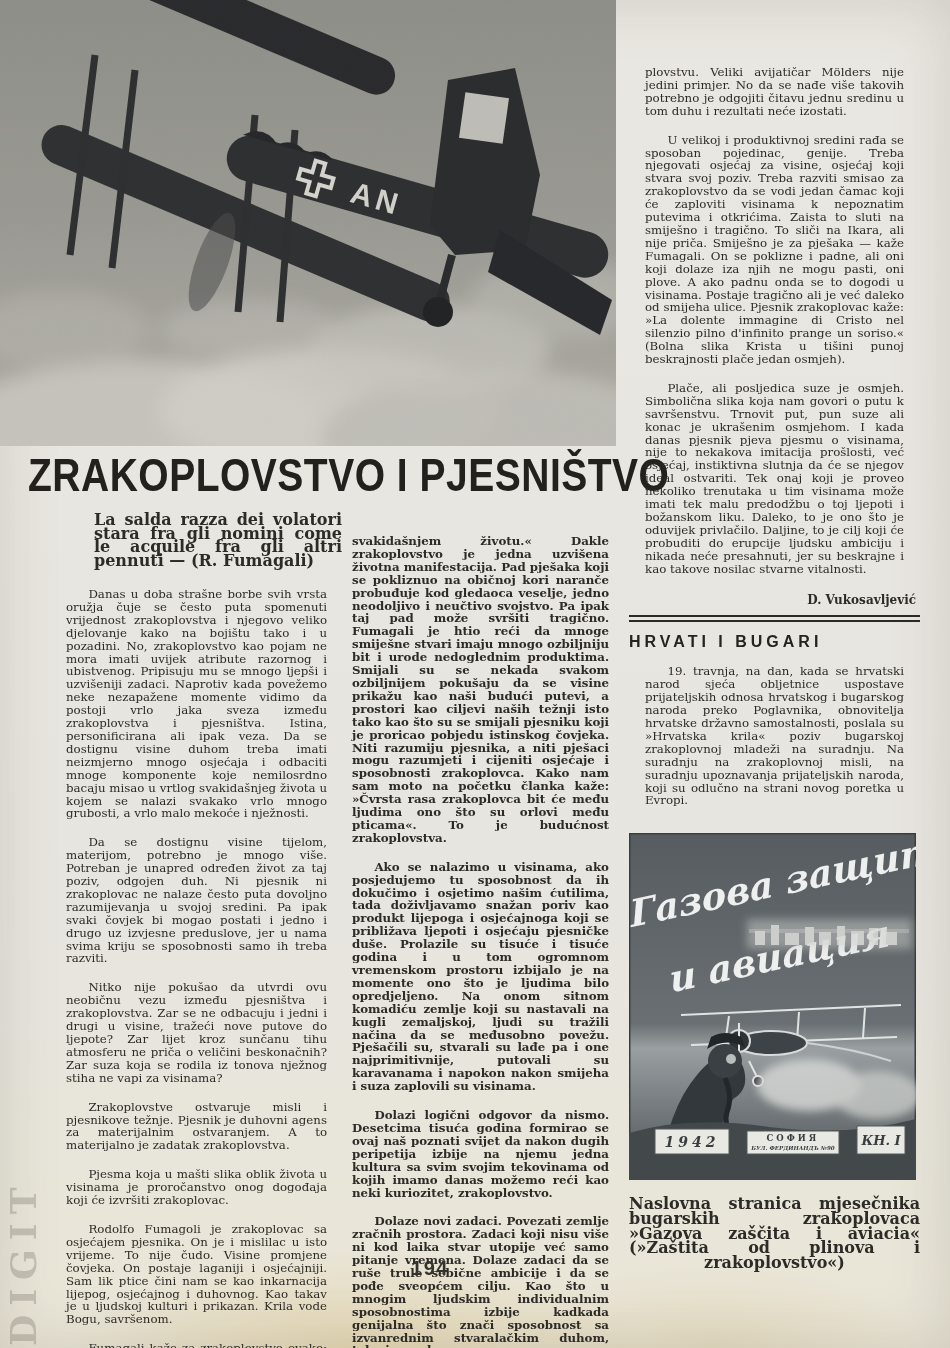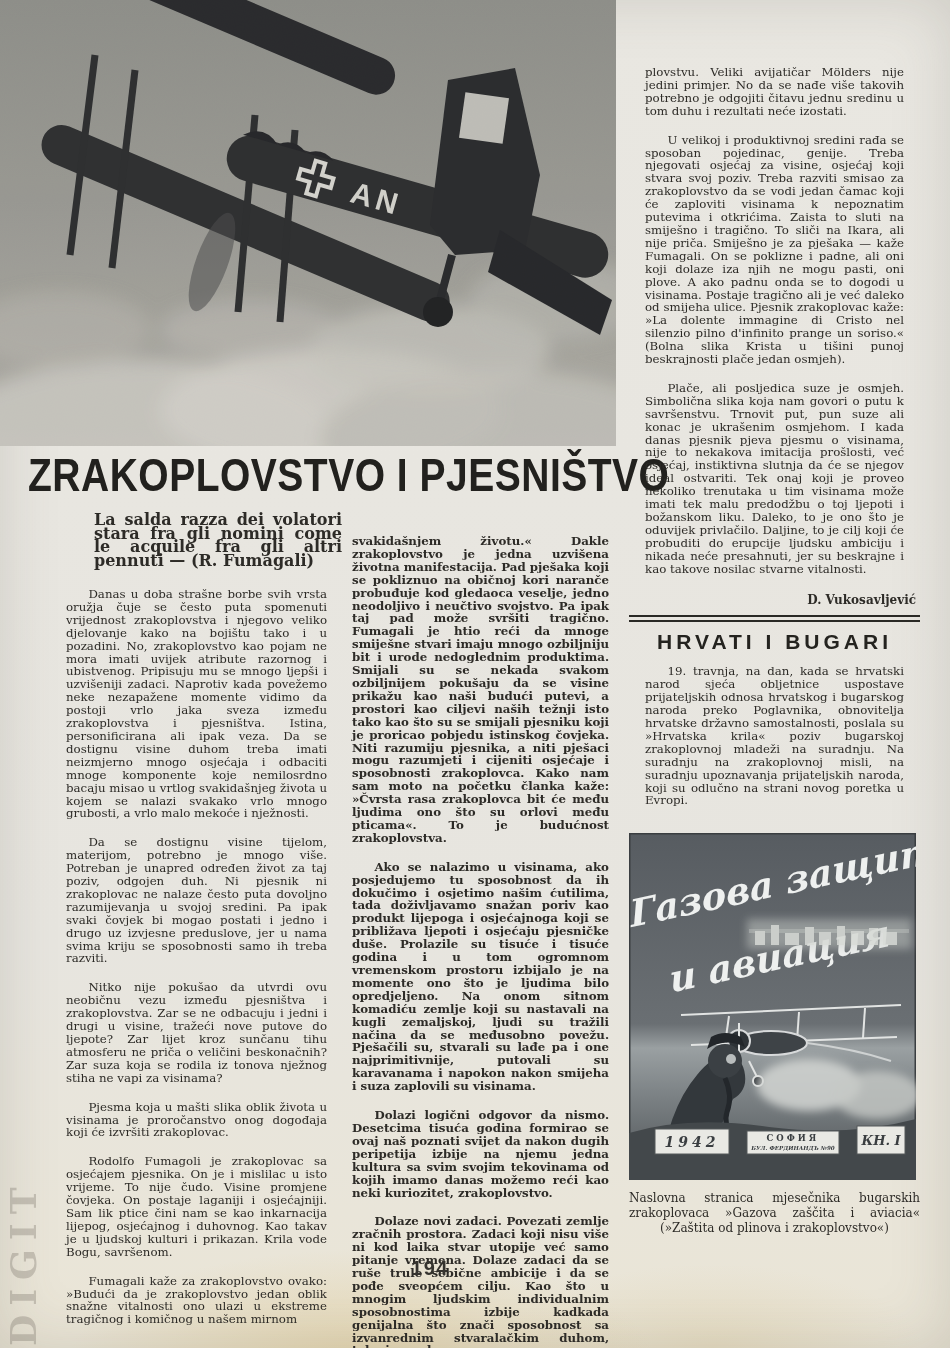--- a/index.html
+++ b/index.html
@@ -31,29 +31,29 @@
   .col1{left:50px;top:572px;width:293px;}
   .col2{left:336px;top:519px;width:289px;font-weight:bold;}
   .col3{left:629px;top:50px;width:291px;}
   .epigraph{
     position:absolute;left:94px;top:513px;width:248px;
     font-weight:bold;font-size:16px;line-height:13.6px;text-align:justify;
   }
   .signature{text-align:right;font-weight:bold;font-size:12px;margin-top:18px;padding-right:4px;}
   .double-rule{margin-top:9px;height:3px;border-top:2px solid #2a2925;border-bottom:2px solid #2a2925;}
   .section-title{
-    margin:14px 0 10px 0;text-align:center;
+    margin:14px 0 10px 0;text-align:left;
     font-family:"Liberation Sans", sans-serif;font-weight:700;
-    font-size:21px;letter-spacing:4px;color:#24231f;text-indent:0;
+    font-size:16px;letter-spacing:4px;color:#24231f;text-indent:0;
   }
   
   .cover{margin-top:26px;width:287px;height:347px;}
   .cover svg{display:block;}
   .caption{
-    margin-top:11px;font-weight:normal;font-size:12px;line-height:14.6px;
+    margin-top:17px;font-weight:bold;font-size:16px;line-height:14.6px;
     text-align:justify;text-align-last:center;text-indent:0;
   }
   
   .page-number{
     position:absolute;left:370px;top:1257px;width:120px;text-align:center;
     font-family:"Liberation Sans", sans-serif;font-weight:700;font-size:20px;
     letter-spacing:1.5px;color:#35332e;
   }
   .watermark{
     position:absolute;left:2px;top:1346px;
@@ -139,20 +139,21 @@
   </div>
 
   <h1 class="headline">ZRAKOPLOVSTVO I PJESNIŠTVO</h1>
 
   <div class="epigraph">La salda razza dei volatori stara fra gli nomini come le acquile fra gli altri pennuti — (R. Fumagali)</div>
 
   <div class="col col1">
     <p>Danas u doba strašne borbe svih vrsta oružja čuje se često puta spomenuti vrijednost zrakoplovstva i njegovo veliko djelovanje kako na bojištu tako i u pozadini. No, zrakoplovstvo kao pojam ne mora imati uvijek atribute razornog i ubistvenog. Pripisuju mu se mnogo ljepši i uzvišeniji zadaci. Naprotiv kada povežemo neke nezapažene momente vidimo da postoji vrlo jaka sveza između zrakoplovstva i pjesništva. Istina, personificirana ali ipak veza. Da se dostignu visine duhom treba imati neizmjerno mnogo osjećaja i odbaciti mnoge komponente koje nemilosrdno bacaju misao u vrtlog svakidašnjeg života u kojem se nalazi svakako vrlo mnogo grubosti, a vrlo malo mekoće i nježnosti.</p>
     <p>Da se dostignu visine tijelom, materijom, potrebno je mnogo više. Potreban je unapred određen život za taj poziv, odgojen duh. Ni pjesnik ni zrakoplovac ne nalaze često puta dovoljno razumijevanja u svojoj sredini. Pa ipak svaki čovjek bi mogao postati i jedno i drugo uz izvjesne preduslove, jer u nama svima kriju se sposobnosti samo ih treba razviti.</p>
     <p>Nitko nije pokušao da utvrdi ovu neobičnu vezu između pjesništva i zrakoplovstva. Zar se ne odbacuju i jedni i drugi u visine, tražeći nove putove do ljepote? Zar lijet kroz sunčanu tihu atmosferu ne priča o veličini beskonačnih? Zar suza koja se rodila iz tonova nježnog stiha ne vapi za visinama?</p>
+    <p>Zrakoplovstve ostvaruje misli i pjesnikove težnje. Pjesnik je duhovni agens za materijalnim ostvaranjem. A to materijalno je zadatak zrakoplovstva.</p>
     <p>Pjesma koja u mašti slika oblik života u visinama je proročanstvo onog dogođaja koji će izvršiti zrakoplovac.</p>
     <p>Rodolfo Fumagoli je zrakoplovac sa osjećajem pjesnika. On je i mislilac u isto vrijeme. To nije čudo. Visine promjene čovjeka. On postaje laganiji i osjećajniji. Sam lik ptice čini nam se kao inkarnacija lijepog, osjećajnog i duhovnog. Kao takav je u ljudskoj kulturi i prikazan. Krila vode Bogu, savršenom.</p>
     <p>Fumagali kaže za zrakoplovstvo ovako: »Budući da je zrakoplovstvo jedan oblik snažne vitalnosti ono ulazi u ekstreme tragičnog i komičnog u našem mirnom</p>
   </div>
 
   <div class="col col2">
     <p class="noindent">svakidašnjem životu.« Dakle zrakoplovstvo je jedna uzvišena životna manifestacija. Pad pješaka koji se pokliznuo na običnoj kori naranče probuđuje kod gledaoca veselje, jedno neodoljivo i neučtivo svojstvo. Pa ipak taj pad može svršiti tragično. Fumagali je htio reći da mnoge smiješne stvari imaju mnogo ozbiljniju bit i urode nedoglednim produktima. Smijali su se nekada svakom ozbiljnijem pokušaju da se visine prikažu kao naši budući putevi, a prostori kao ciljevi naših težnji isto tako kao što su se smijali pjesniku koji je proricao pobjedu istinskog čovjeka. Niti razumiju pjesnika, a niti pješaci mogu razumjeti i cijeniti osjećaje i sposobnosti zrakoplovca. Kako nam sam moto na početku članka kaže: »Čvrsta rasa zrakoplovca bit će među ljudima ono što su orlovi među pticama«. To je budućnost zrakoplovstva.</p>
     <p>Ako se nalazimo u visinama, ako posjedujemo tu sposobnost da ih dokučimo i osjetimo našim ćutilima, tada doživljavamo snažan poriv kao produkt lijepoga i osjećajnoga koji se približava ljepoti i osjećaju pjesničke duše. Prolazile su tisuće i tisuće godina i u tom ogromnom vremenskom prostoru izbijalo je na momente ono što je ljudima bilo opredjeljeno. Na onom sitnom komadiću zemlje koji su nastavali na kugli zemaljskoj, ljudi su tražili načina da se međusobno povežu. Pješačili su, stvarali su lađe pa i one najprimitivnije, putovali su karavanama i napokon nakon smijeha i suza zaplovili su visinama.</p>
     <p>Dolazi logični odgovor da nismo. Desetcima tisuća godina formirao se ovaj naš poznati svijet da nakon dugih peripetija izbije na njemu jedna kultura sa svim svojim tekovinama od kojih imamo danas možemo reći kao neki kuriozitet, zrakoplovstvo.</p>
     <p>Dolaze novi zadaci. Povezati zemlje zračnih prostora. Zadaci koji nisu više ni kod laika stvar utopije već samo pitanje vremena. Dolaze zadaci da se ruše trule sebične ambicije i da se pođe sveopćem cilju. Kao što u mnogim ljudskim individualnim sposobnostima izbije kadkada genijalna što znači sposobnost sa izvanrednim stvaralačkim duhom, tako i u zrako-</p>

